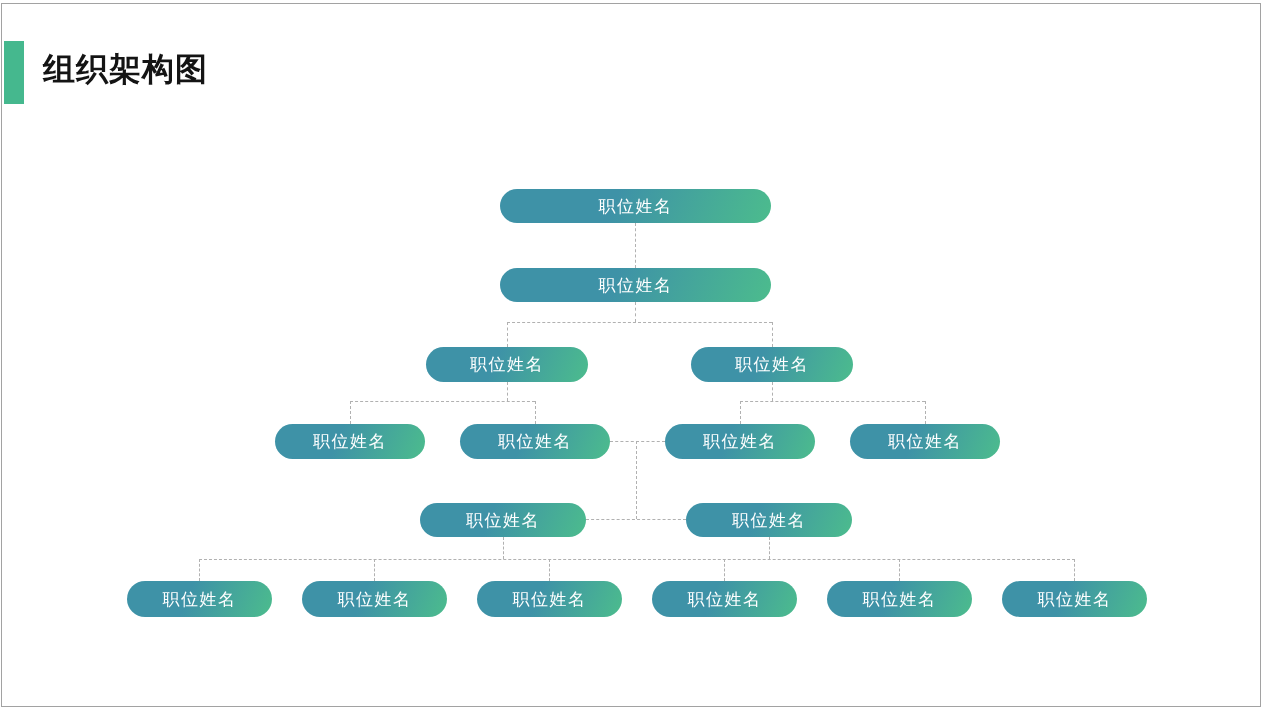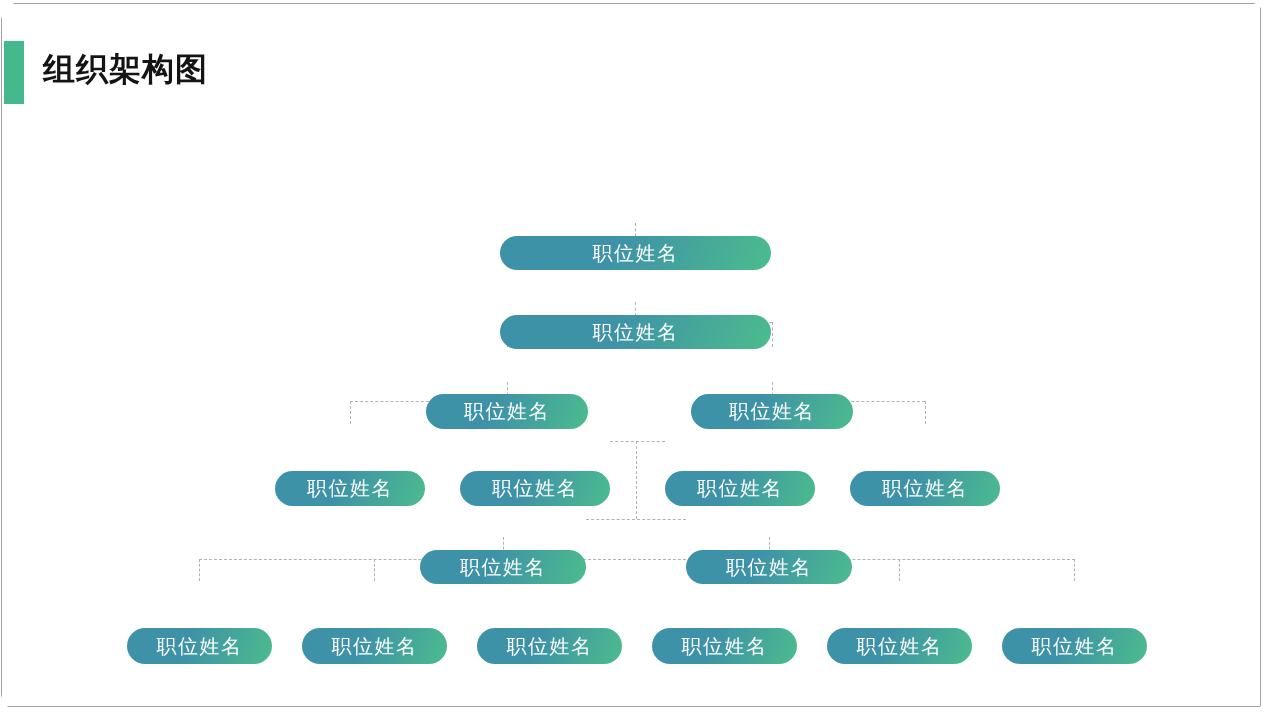--- a/index.html
+++ b/index.html
@@ -7,21 +7,20 @@
     padding: 0;
     background: #ffffff;
     font-family: "Liberation Sans", sans-serif;
   }
   .canvas {
     position: relative;
     width: 1268px;
     height: 714px;
     background: #ffffff;
     overflow: hidden;
-    border-radius: 26px;
   }
   .slide {
     position: absolute;
     left: 1px;
     top: 3px;
     width: 1260px;
     height: 704px;
     box-sizing: border-box;
     border: 1px solid #a2a2a2;
     background: #ffffff;
@@ -44,26 +43,25 @@
     letter-spacing: 1px;
     white-space: nowrap;
   }
   
   .node {
     position: absolute;
     display: flex;
     align-items: center;
     justify-content: center;
     color: #ffffff;
-    font-size: 20px;
+    font-size: 17px;
     letter-spacing: 1.5px;
     background: linear-gradient(112deg, #3E92A7 42%, #4CBC8D 100%);
     border-radius: 18px;
     white-space: nowrap;
-    margin-top: 47px;
   }
   .n-l1  { left: 498px; top: 185px; width: 271px; height: 34px; border-radius: 17px; }
   .n-l2  { left: 498px; top: 264px; width: 271px; height: 34px; border-radius: 17px; }
   .n-l3a { left: 424px; top: 343px; width: 162px; height: 35px; }
   .n-l3b { left: 689px; top: 343px; width: 162px; height: 35px; }
   .n-l4a { left: 273px; top: 420px; width: 150px; height: 35px; }
   .n-l4b { left: 458px; top: 420px; width: 150px; height: 35px; }
   .n-l4c { left: 663px; top: 420px; width: 150px; height: 35px; }
   .n-l4d { left: 848px; top: 420px; width: 150px; height: 35px; }
   .n-l5a { left: 418px; top: 499px; width: 166px; height: 34px; border-radius: 17px; }

